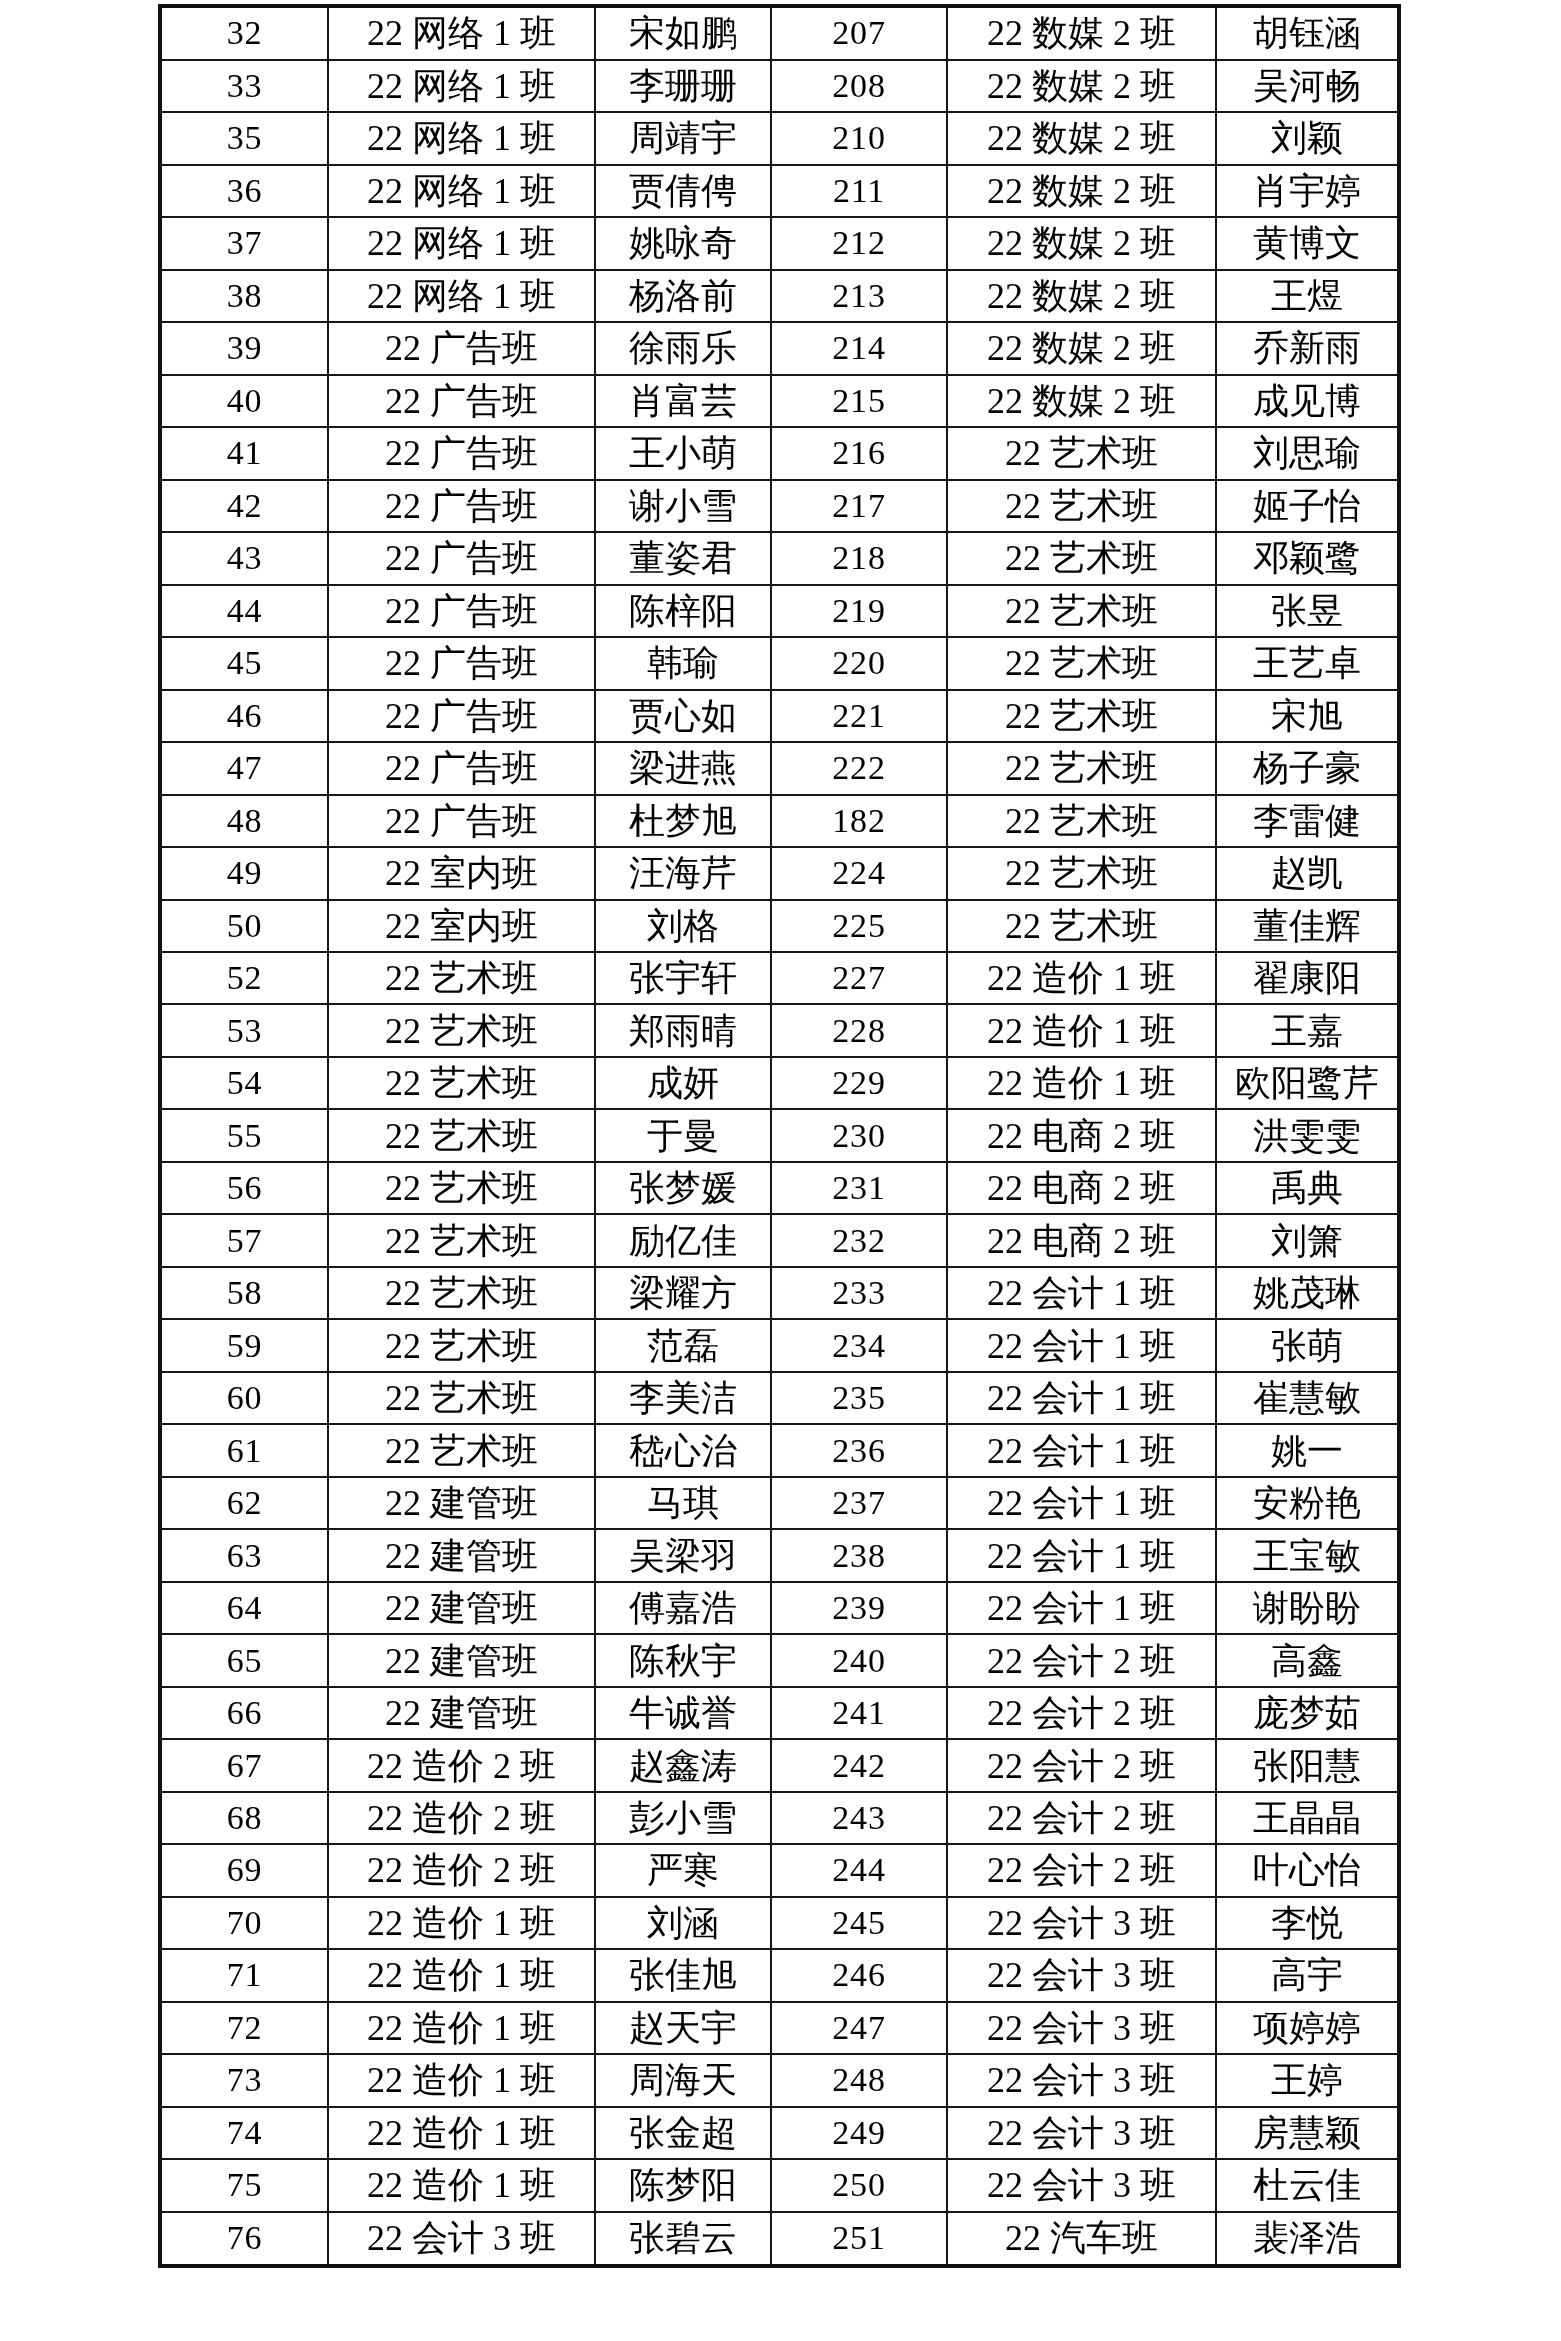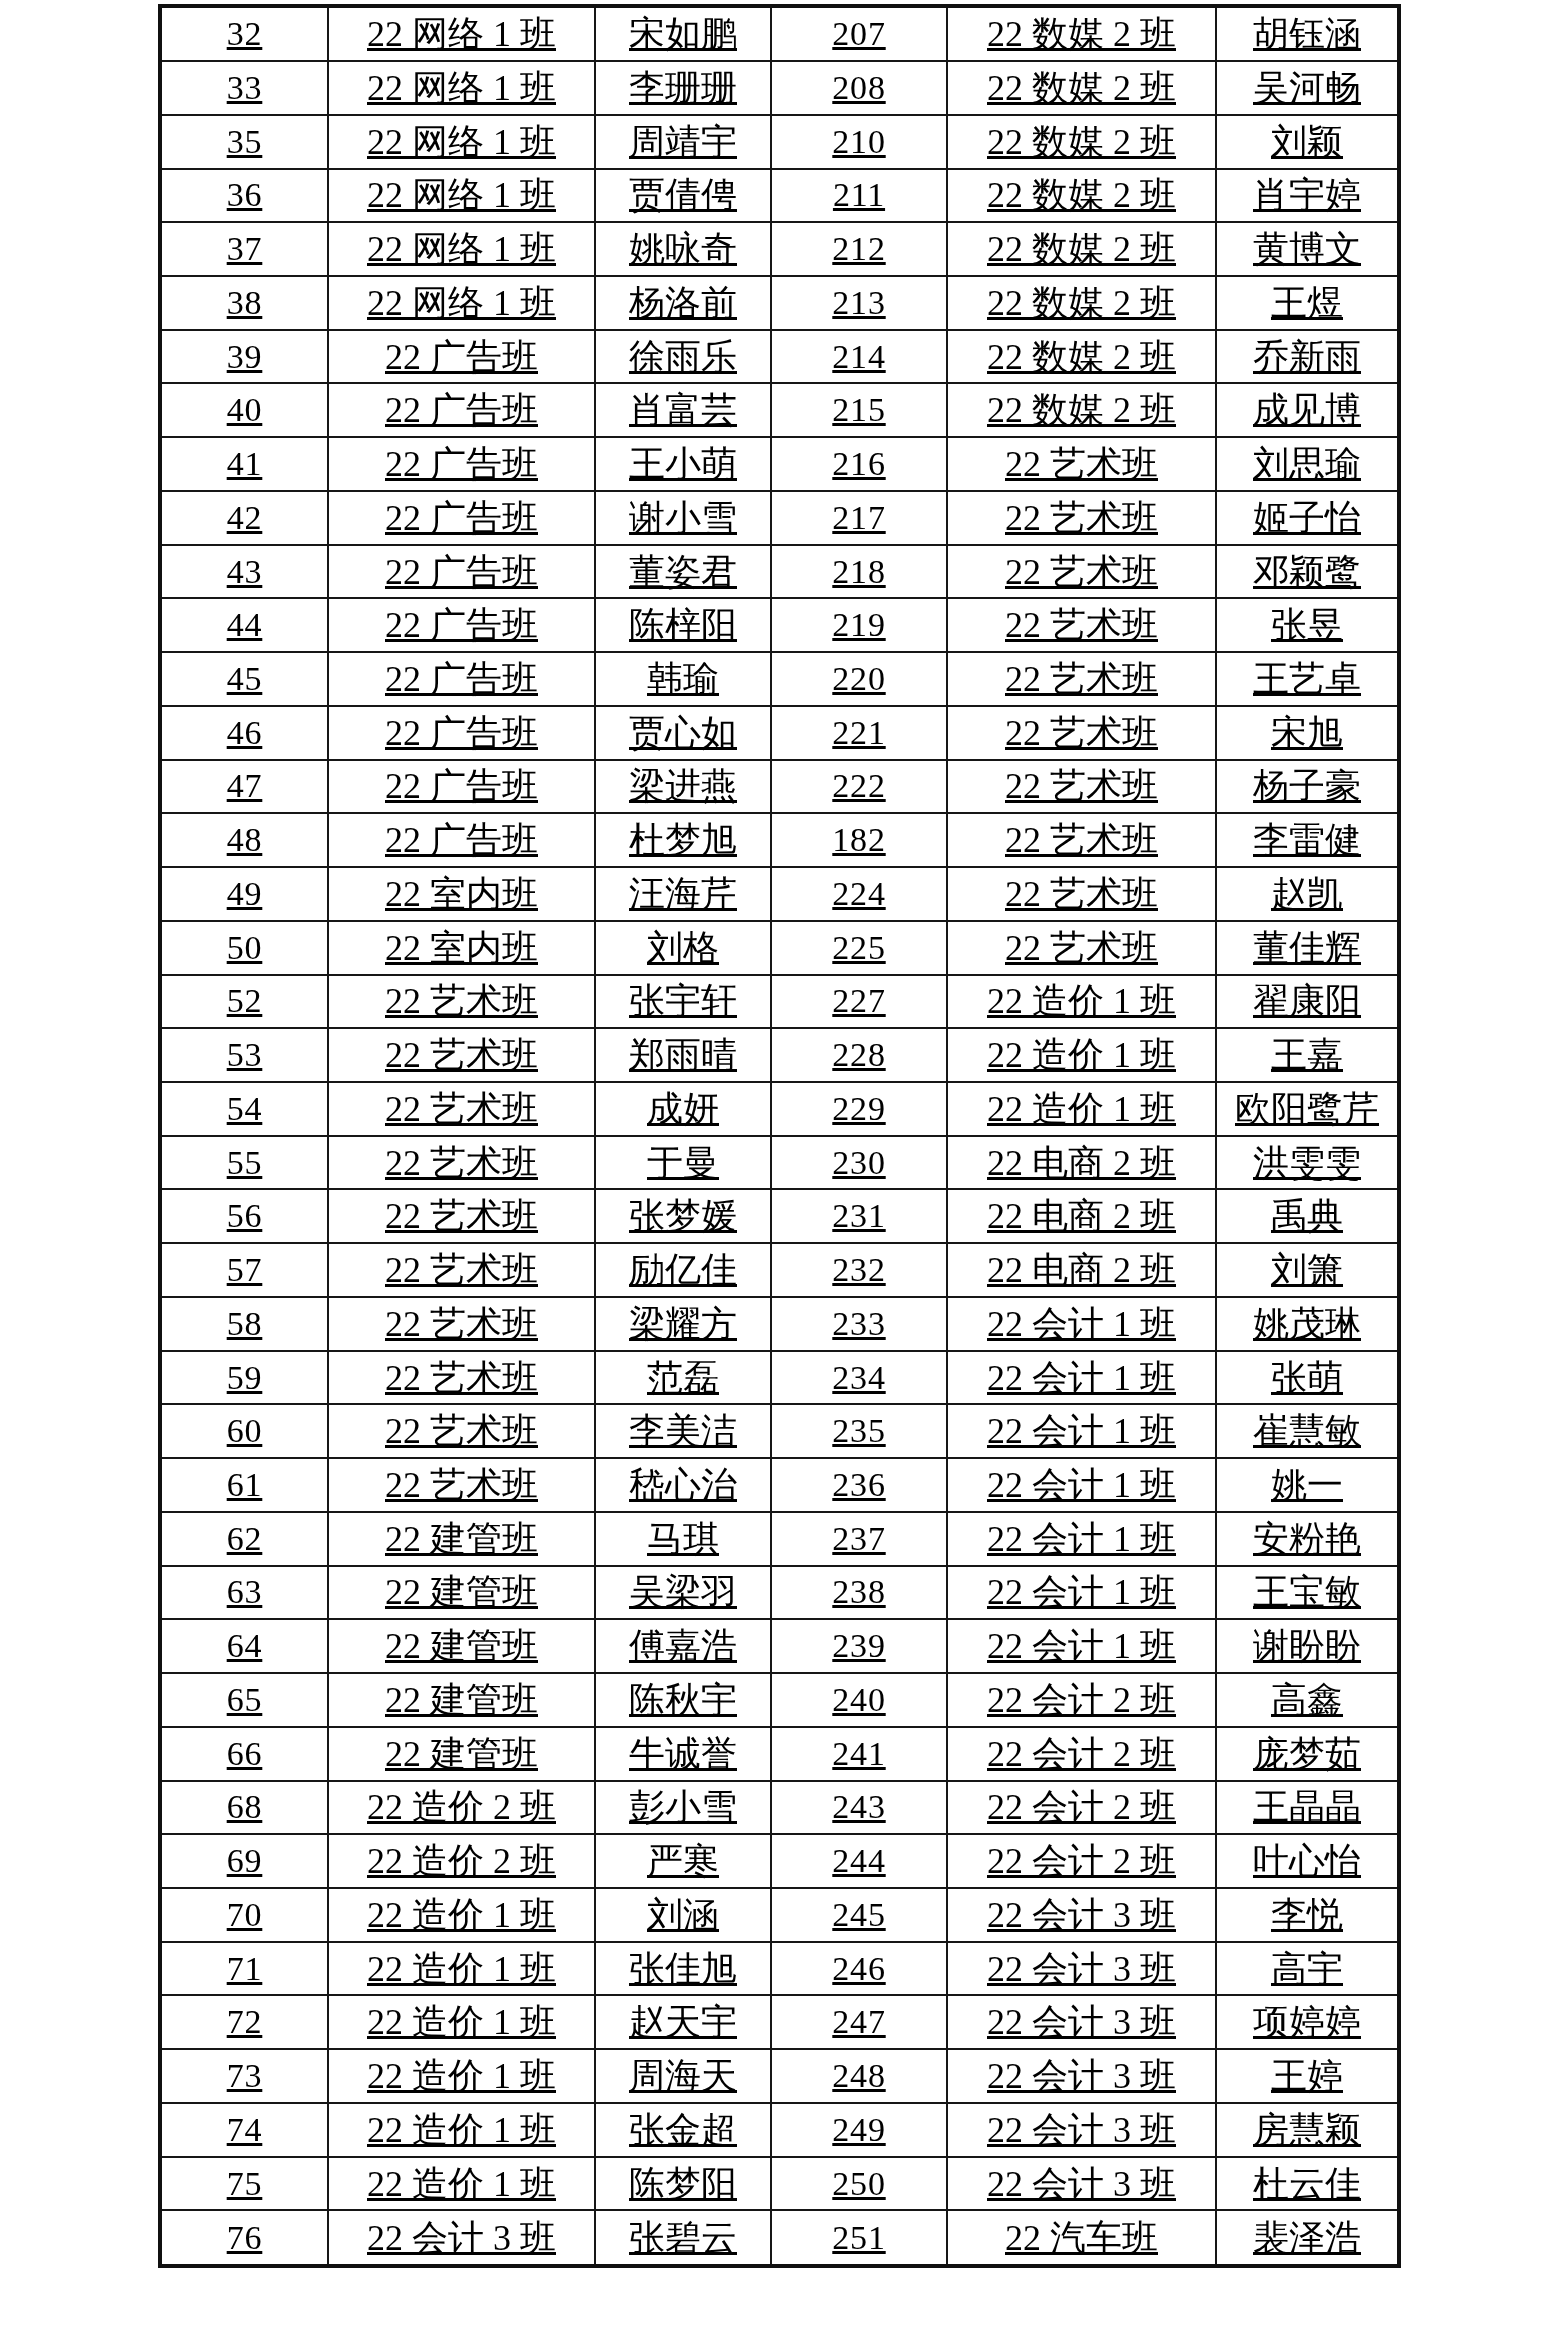--- a/index.html
+++ b/index.html
@@ -24,21 +24,20 @@
   }
   table.roster {
     position: absolute;
     left: 158px;
     top: 3.9px;
     width: 1239px;
     height: 2264px;
     border-collapse: collapse;
     table-layout: fixed;
     border: 4.7px solid #101010;
-    text-decoration: underline;
   }
   table.roster td {
     border: 2.3px solid #161616;
     text-align: center;
     vertical-align: middle;
     font-size: 36px;
     line-height: 1;
     padding: 0;
     white-space: nowrap;
     overflow: hidden;
@@ -320,20 +319,28 @@
         </tr>
         <tr>
           <td class="num">66</td>
           <td>22 建管班</td>
           <td>牛诚誉</td>
           <td class="num">241</td>
           <td>22 会计 2 班</td>
           <td>庞梦茹</td>
         </tr>
         <tr>
+          <td class="num">67</td>
+          <td>22 造价 2 班</td>
+          <td>赵鑫涛</td>
+          <td class="num">242</td>
+          <td>22 会计 2 班</td>
+          <td>张阳慧</td>
+        </tr>
+        <tr>
           <td class="num">68</td>
           <td>22 造价 2 班</td>
           <td>彭小雪</td>
           <td class="num">243</td>
           <td>22 会计 2 班</td>
           <td>王晶晶</td>
         </tr>
         <tr>
           <td class="num">69</td>
           <td>22 造价 2 班</td>

